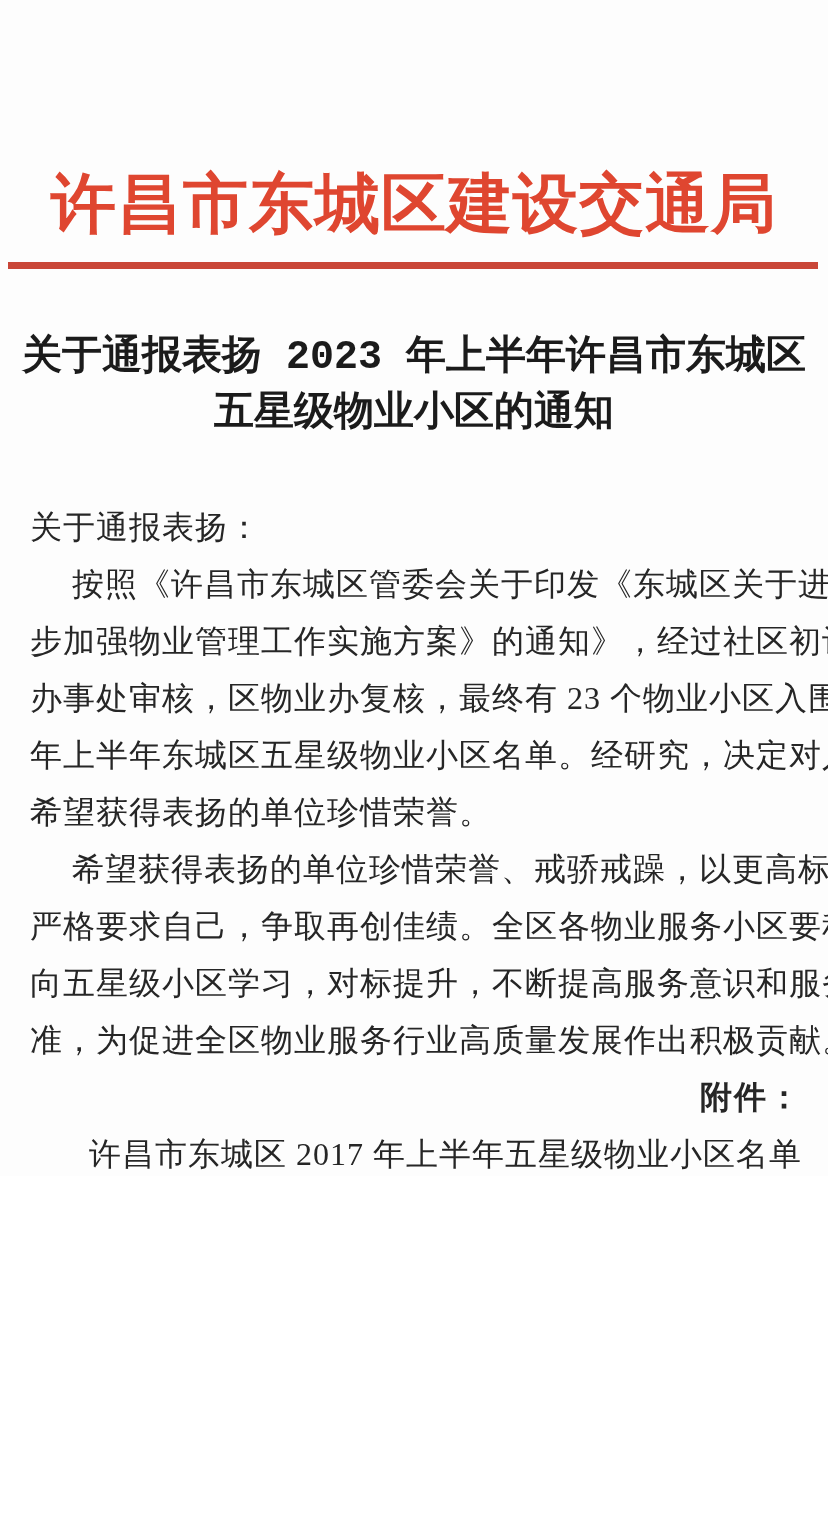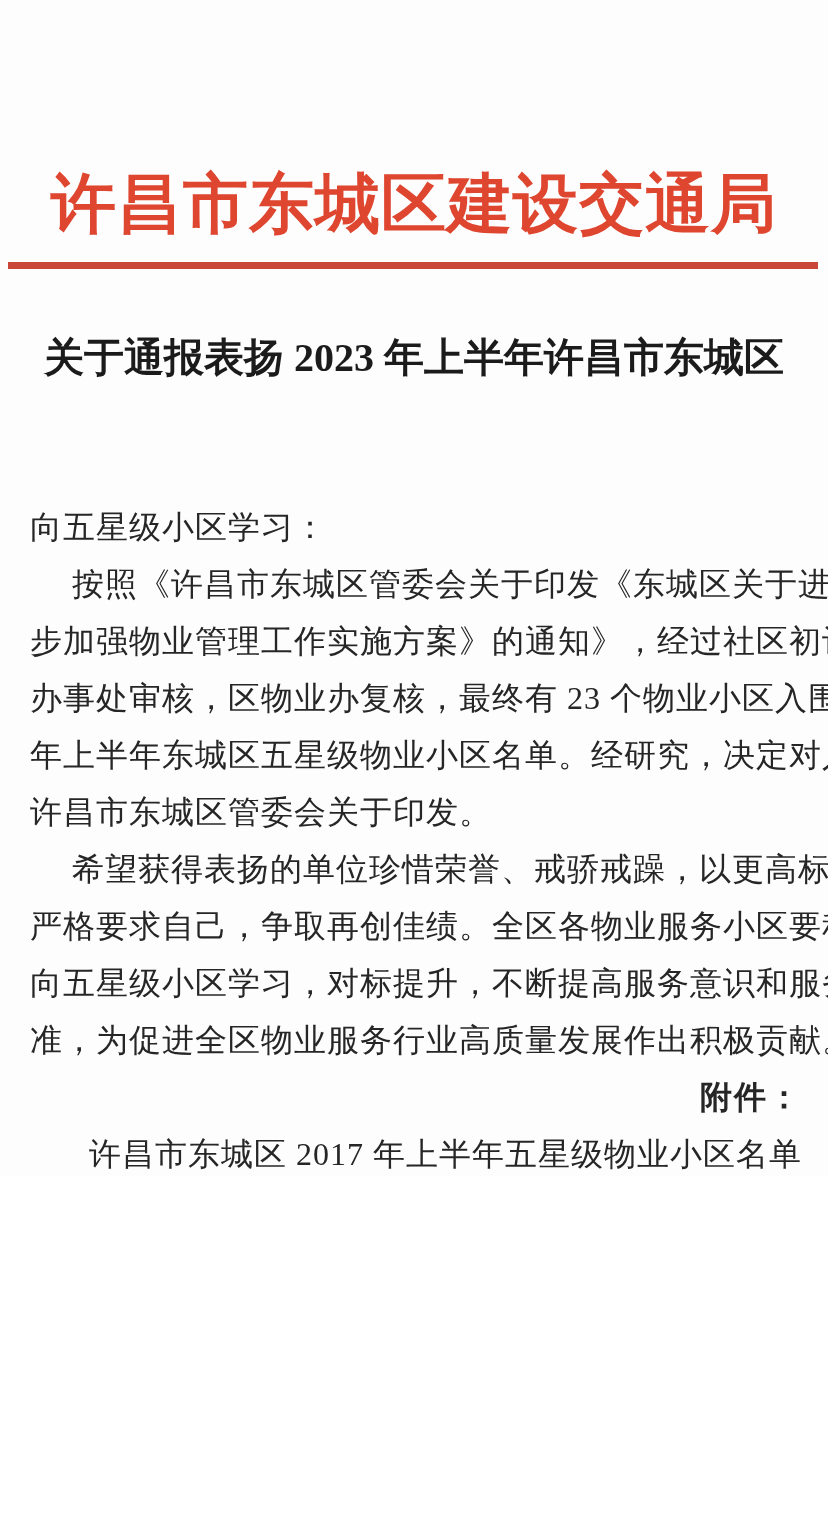--- a/index.html
+++ b/index.html
@@ -28,21 +28,21 @@
     position: absolute;
     top: 262px; left: 8px;
     width: 810px; height: 7px;
     background: #c94638;
   }
   
   .doc-title {
     position: absolute;
     top: 330px; left: 0; right: 0;
     text-align: center;
-    font-family: Liberation Serif, serif;
+    font-family: Liberation Mono, monospace;
     font-weight: bold;
     font-size: 40px;
     line-height: 56px;
     color: #1b1b1b;
     white-space: nowrap;
   }
   
   .doc-body {
     position: absolute;
     top: 499px; left: 30px;
@@ -101,31 +101,32 @@
 <body>
 
 <div class="page">
 
   <div class="agency-title">许昌市东城区建设交通局</div>
 
   <div class="rule-top"></div>
 
   <div class="doc-title">
     <div>关于通报表扬 2023 年上半年许昌市东城区</div>
+    <div>五星级物业小区的通知</div>
   </div>
 
   <div class="doc-body">
-    <div class="bodyline">向五星级小区学习：</div>
+    <div class="bodyline">关于通报表扬：</div>
 
     <div>
       <div class="bodyline indent-1">按照《许昌市东城区管委会关于印发《东城区关于进一</div>
       <div class="bodyline">步加强物业管理工作实施方案》的通知》，经过社区初评，</div>
       <div class="bodyline">办事处审核，区物业办复核，最终有 23 个物业小区入围 2023</div>
       <div class="bodyline">年上半年东城区五星级物业小区名单。经研究，决定对入围</div>
-      <div class="bodyline">许昌市东城区管委会关于印发。</div>
+      <div class="bodyline">希望获得表扬的单位珍惜荣誉。</div>
     </div>
 
     <div>
       <div class="bodyline indent-1">希望获得表扬的单位珍惜荣誉、戒骄戒躁，以更高标准</div>
       <div class="bodyline">严格要求自己，争取再创佳绩。全区各物业服务小区要积极</div>
       <div class="bodyline">向五星级小区学习，对标提升，不断提高服务意识和服务标</div>
       <div class="bodyline">准，为促进全区物业服务行业高质量发展作出积极贡献。</div>
     </div>
 
     <div class="bodyline indent-2 attachment-label">附件：</div>

